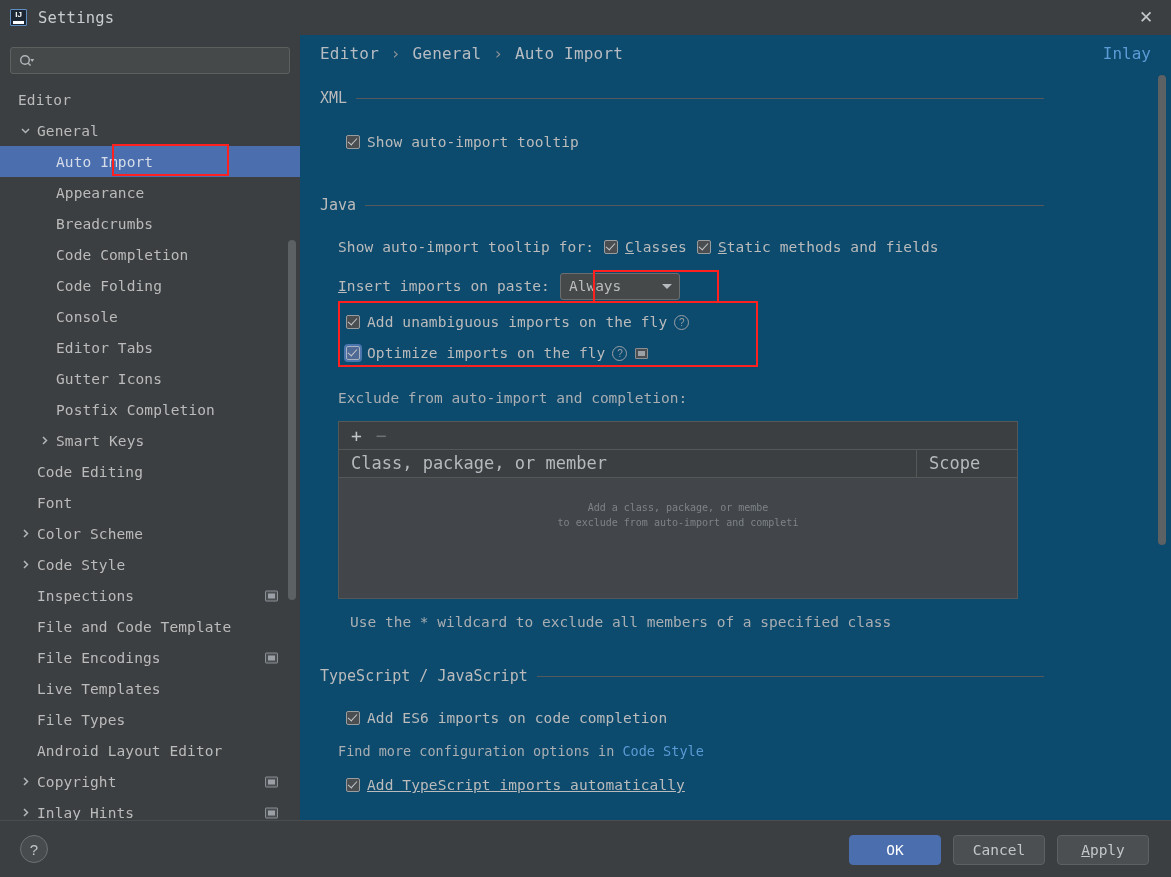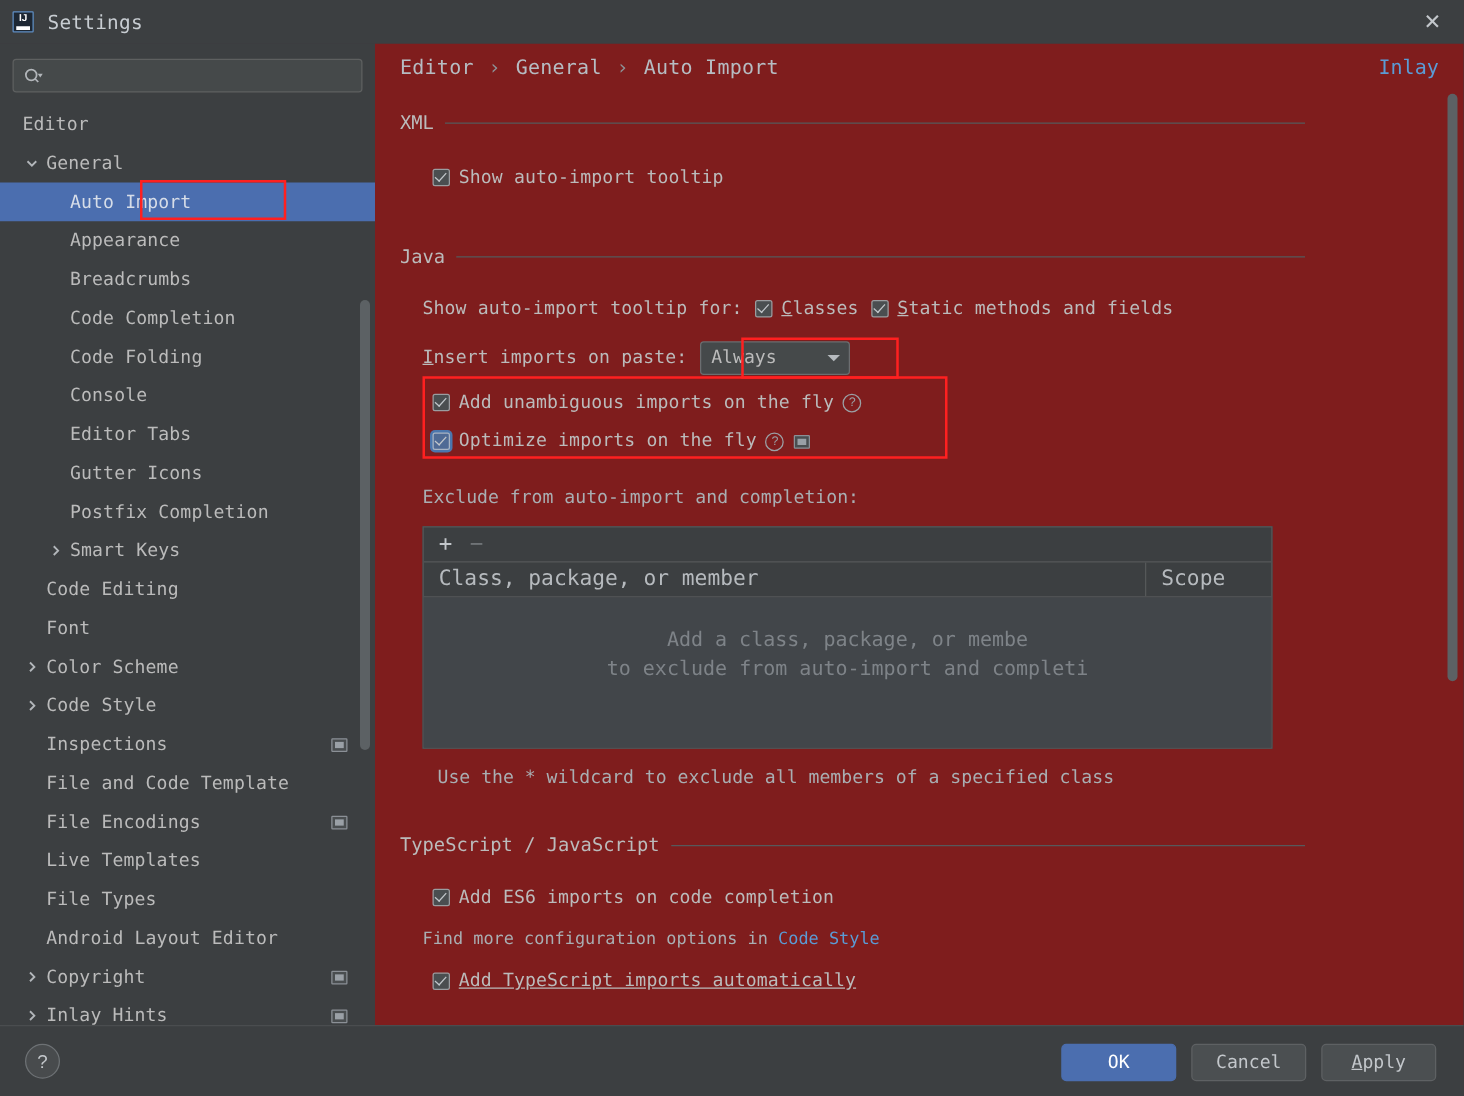--- a/index.html
+++ b/index.html
@@ -119,21 +119,21 @@
   .sb-track {
     position: absolute; right: 4px;
     width: 8px; border-radius: 4px;
     background: #5c6164;
   }
 
   
   .main {
     position: absolute; left: 300px; top: 35px;
     width: 871px; height: 785px;
-    background: #7f1d1d;
+    background: #0c4a6e;
     overflow: hidden;
   }
   .breadcrumb-row {
     position: absolute; left: 20px; top: 9px; right: 0;
     display: flex; align-items: center;
   }
   .breadcrumb { font-size: 16px; color: #b6bcc2; letter-spacing: 0.2px; }
   .breadcrumb .sep { color: #8d9297; padding: 0 2px; }
   .reset-link {
     position: absolute; right: 20px; top: 9px;
@@ -224,21 +224,21 @@
     font-size: 17px; color: #b6babe;
   }
   .th1 { flex: 1; padding-left: 12px; border-right: 1px solid #555859; line-height: 27px; height: 27px; }
   .th2 { width: 100px; padding-left: 12px; line-height: 27px; height: 27px; }
   .table-body {
     height: 120px; background: #42464a;
     display: flex; flex-direction: column; align-items: center; justify-content: flex-start;
     padding-top: 24px;
     overflow: hidden;
   }
-  .empty-line { font-size: 16px; color: #7e8388; white-space: nowrap; }
+  .empty-line { font-size: 10px; color: #7e8388; white-space: nowrap; }
 
   .hint { font-size: 14.5px; color: #a9aeb2; line-height: 21px; }
   .link { color: #5b9bd5; cursor: pointer; }
   .small-note { font-size: 13.5px; color: #a9aeb2; }
 
   
   .footer {
     position: absolute; left: 0; bottom: 0; width: 1171px; height: 57px;
     background: #3c3f41;
     border-top: 1px solid #4a4d4f;

